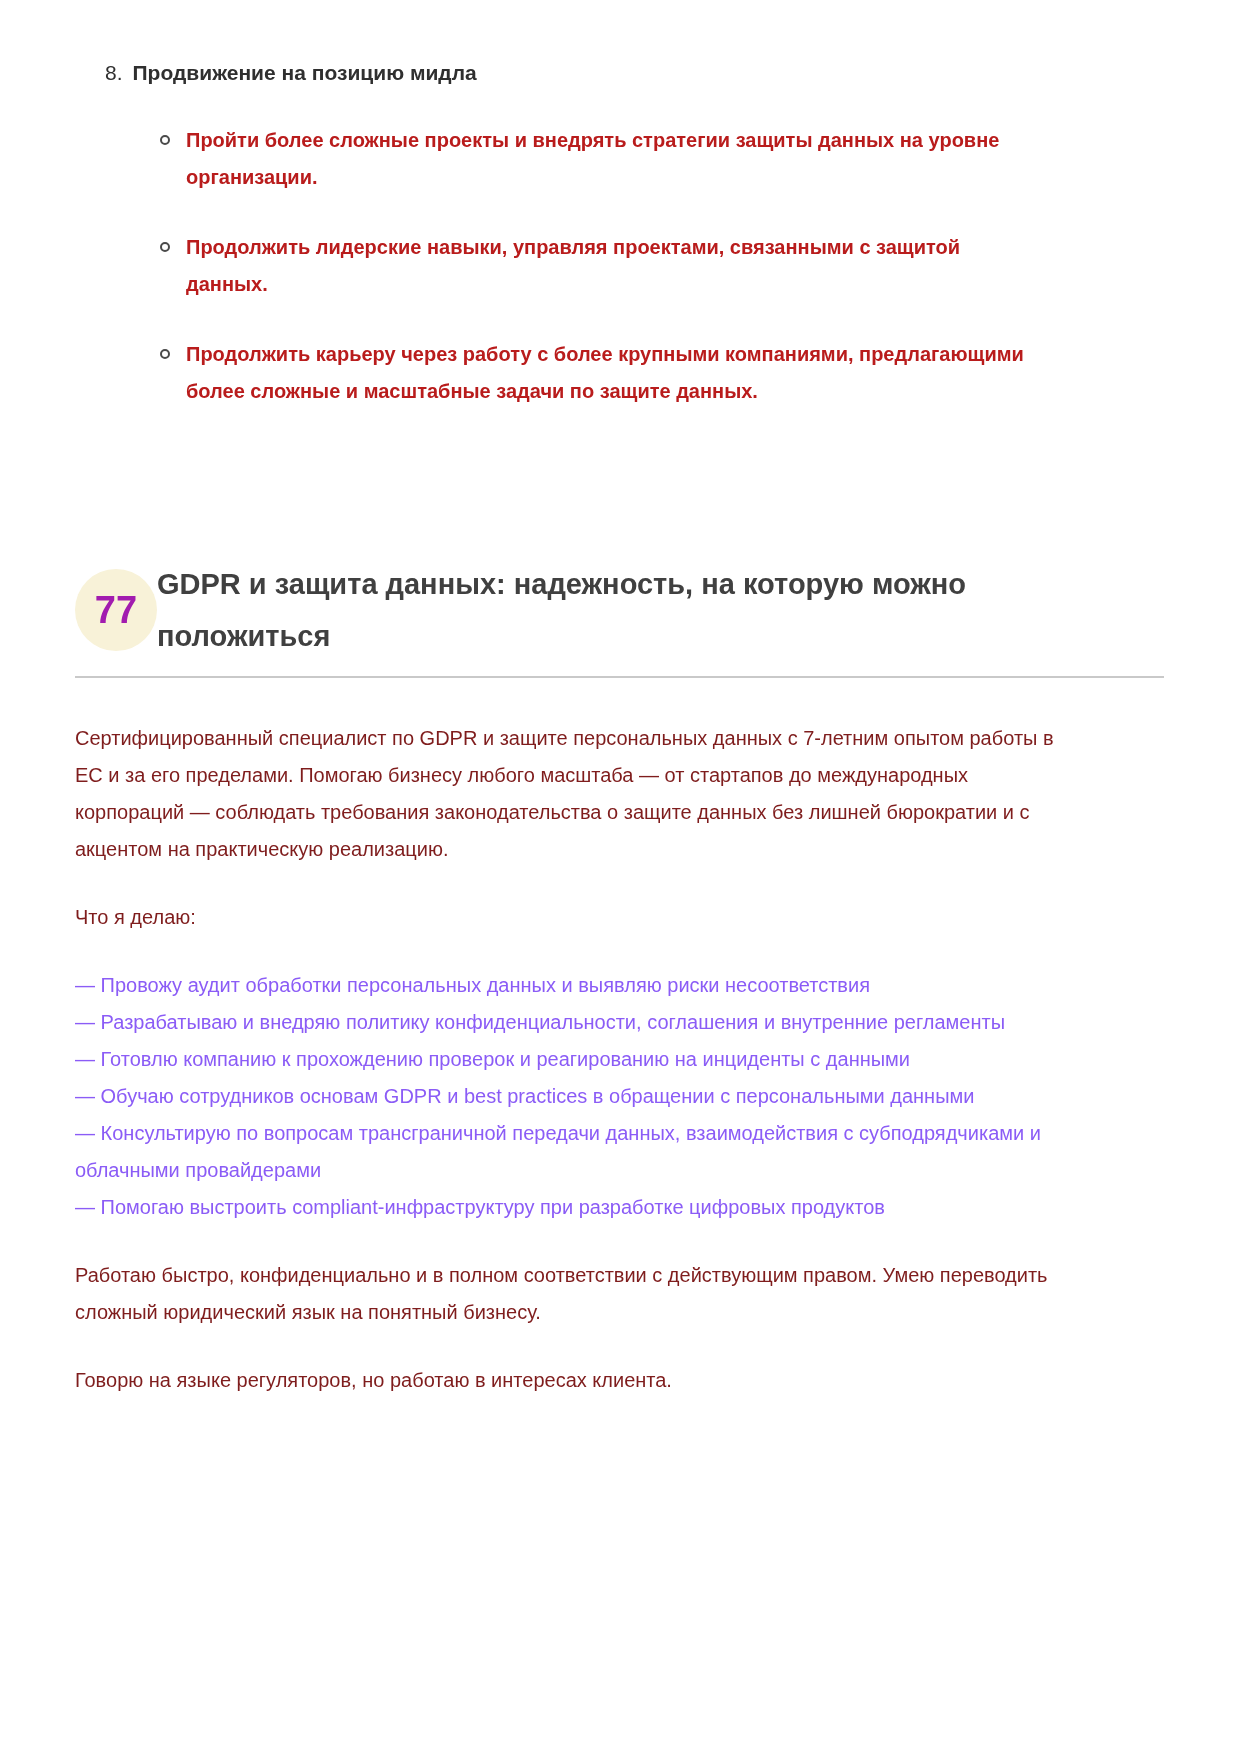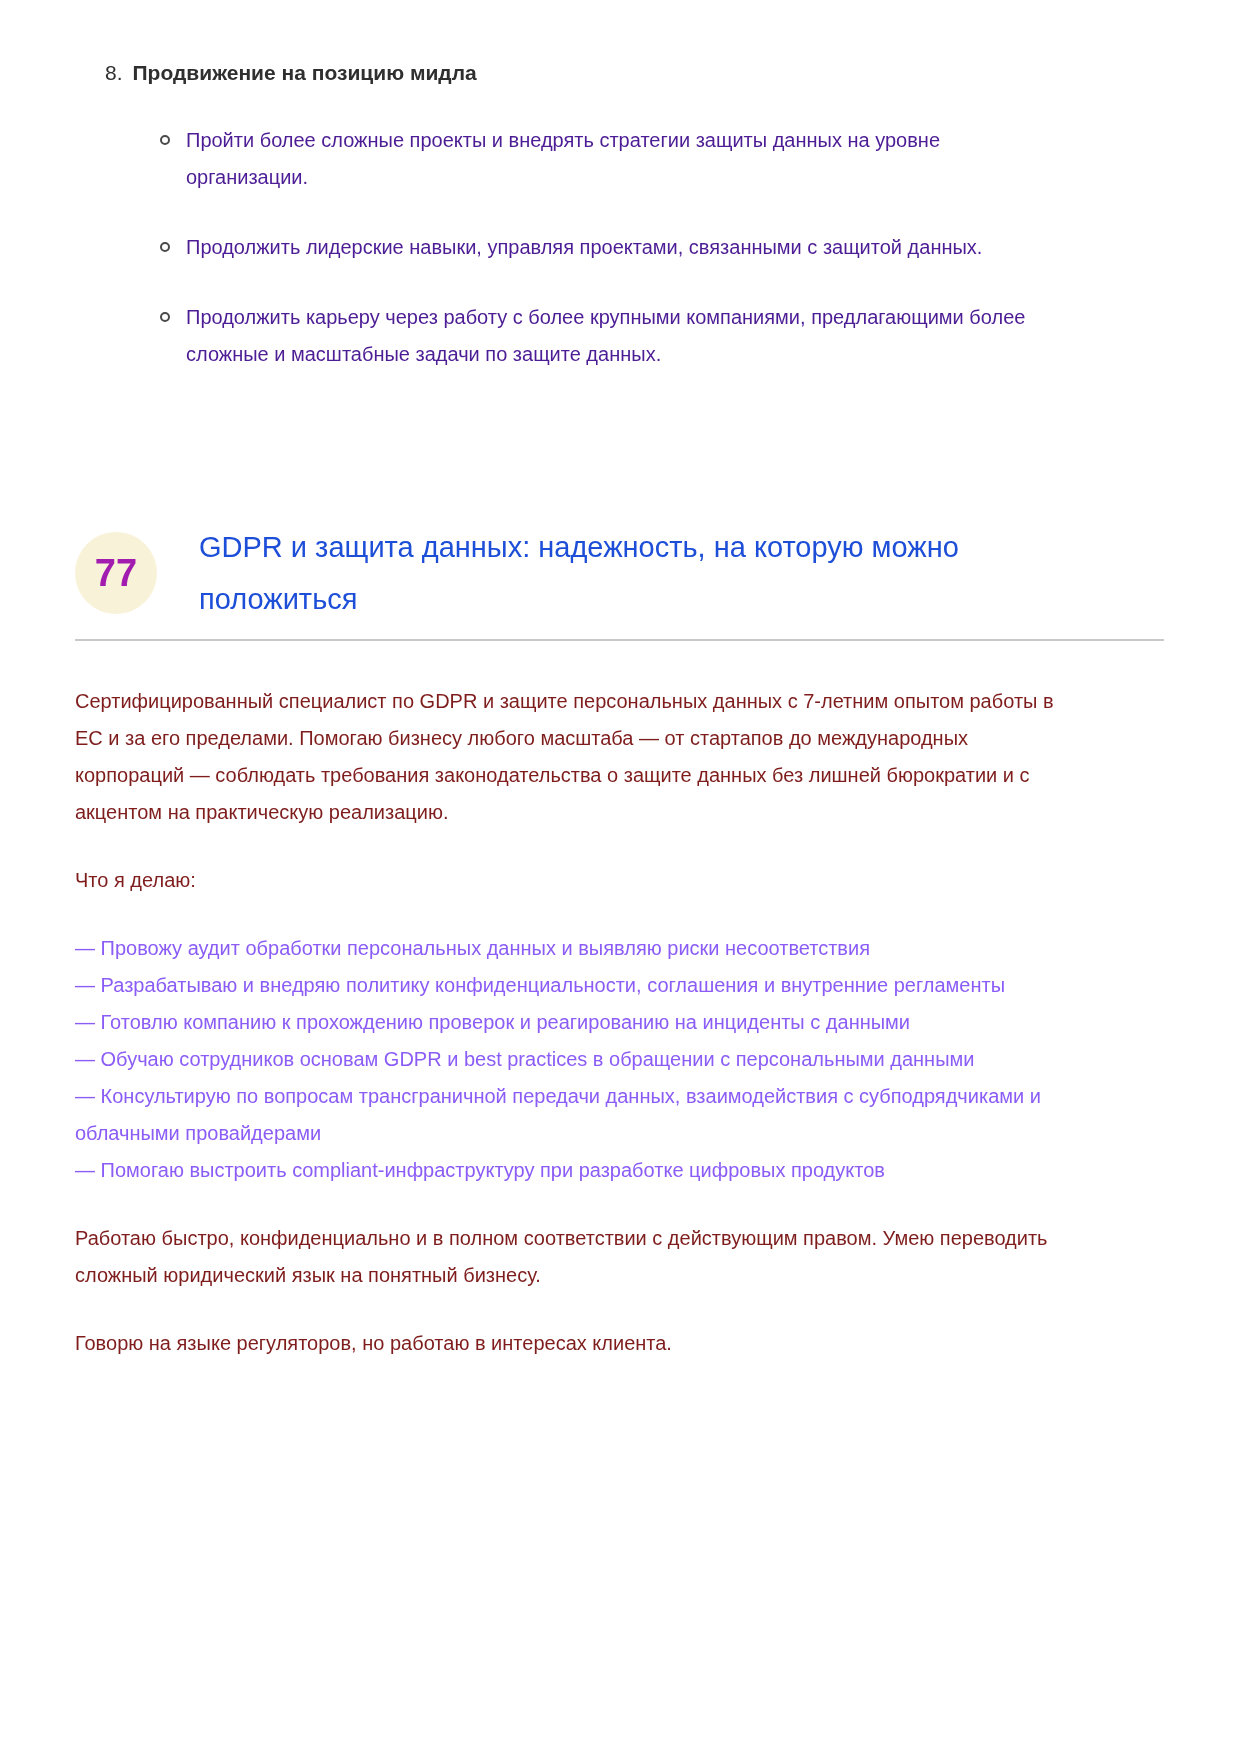--- a/index.html
+++ b/index.html
@@ -43,21 +43,22 @@
     height: 10px;
     border: 2px solid #4a4a4a;
     border-radius: 50%;
     margin-top: 13px;
     margin-right: 16px;
   }
   .bullet-text {
     font-size: 20px;
     line-height: 37px;
     max-width: 855px;
-    color: #4c1d95;
+    color: #b91c1c;
+    font-weight: bold;
   }
 
   
   .section-header {
     display: flex;
     align-items: center;
     margin-top: 148px;
   }
   .badge {
     flex: 0 0 auto;
@@ -66,25 +67,24 @@
     border-radius: 50%;
     background: #f8f2d8;
     color: #a21caf;
     font-size: 38px;
     font-weight: 700;
     display: flex;
     align-items: center;
     justify-content: center;
   }
   .section-title {
-    margin-left: 42px;
     font-size: 29px;
-    font-weight: 400;
+    font-weight: 700;
     line-height: 52px;
-    color: #1d4ed8;
+    color: #404040;
     max-width: 840px;
   }
   .section-divider {
     margin-top: 14px;
     border: none;
     border-top: 2px solid #c9c9c9;
     width: 100%;
   }
 
   

